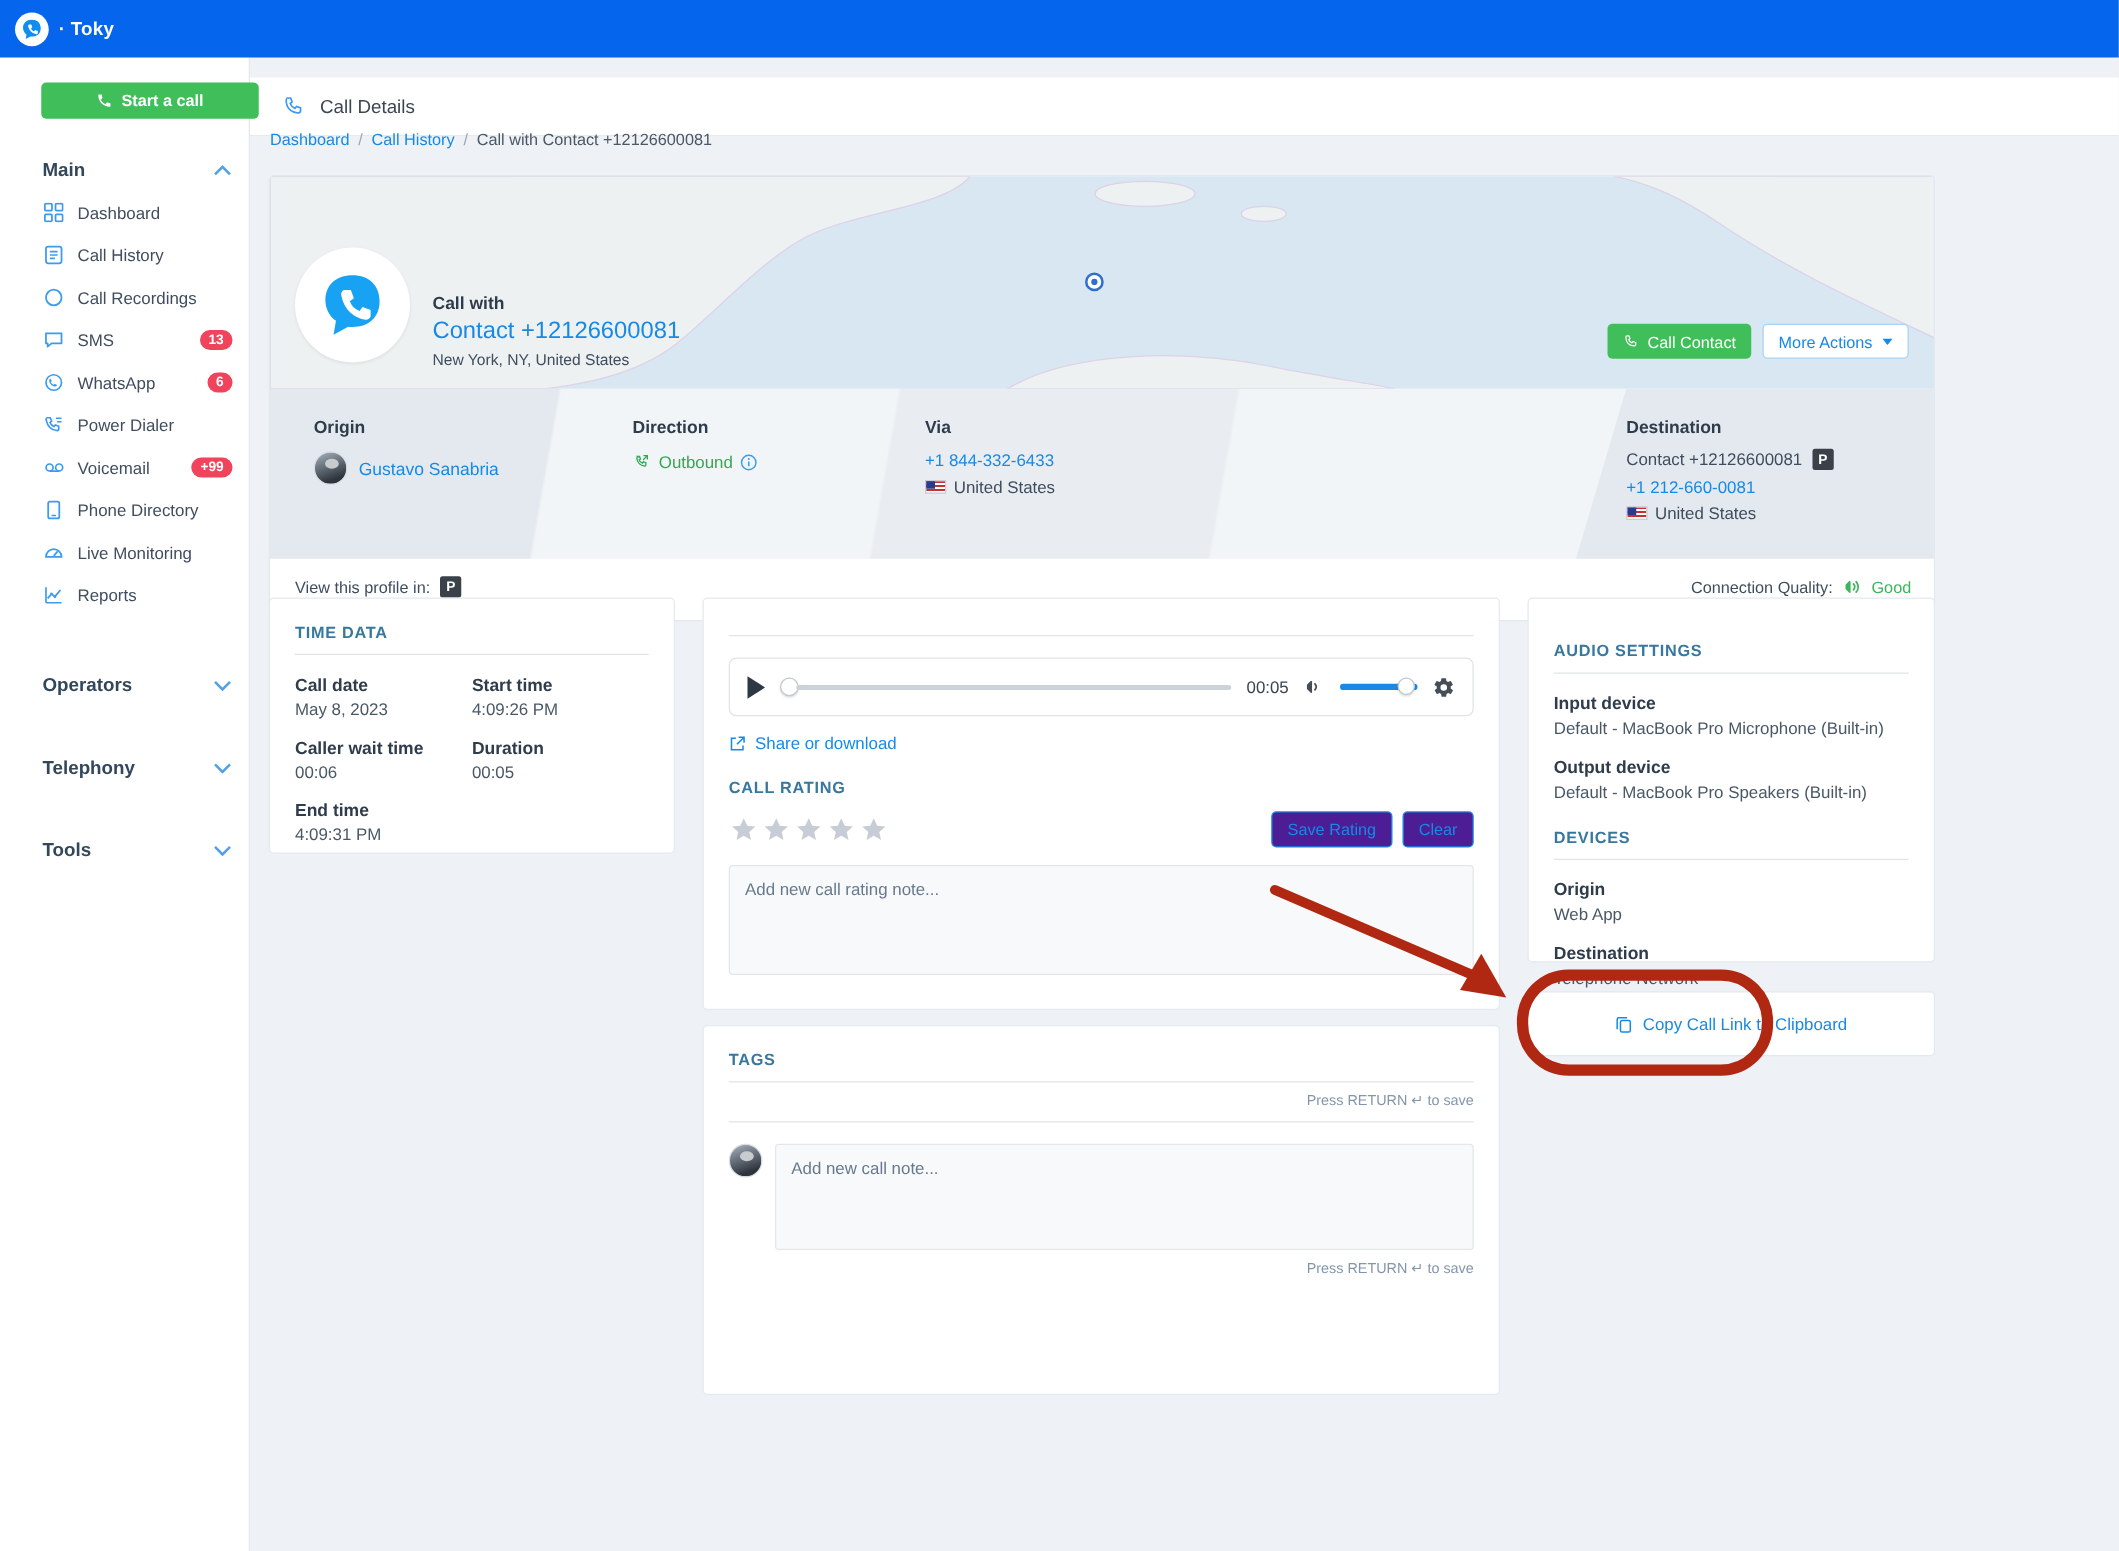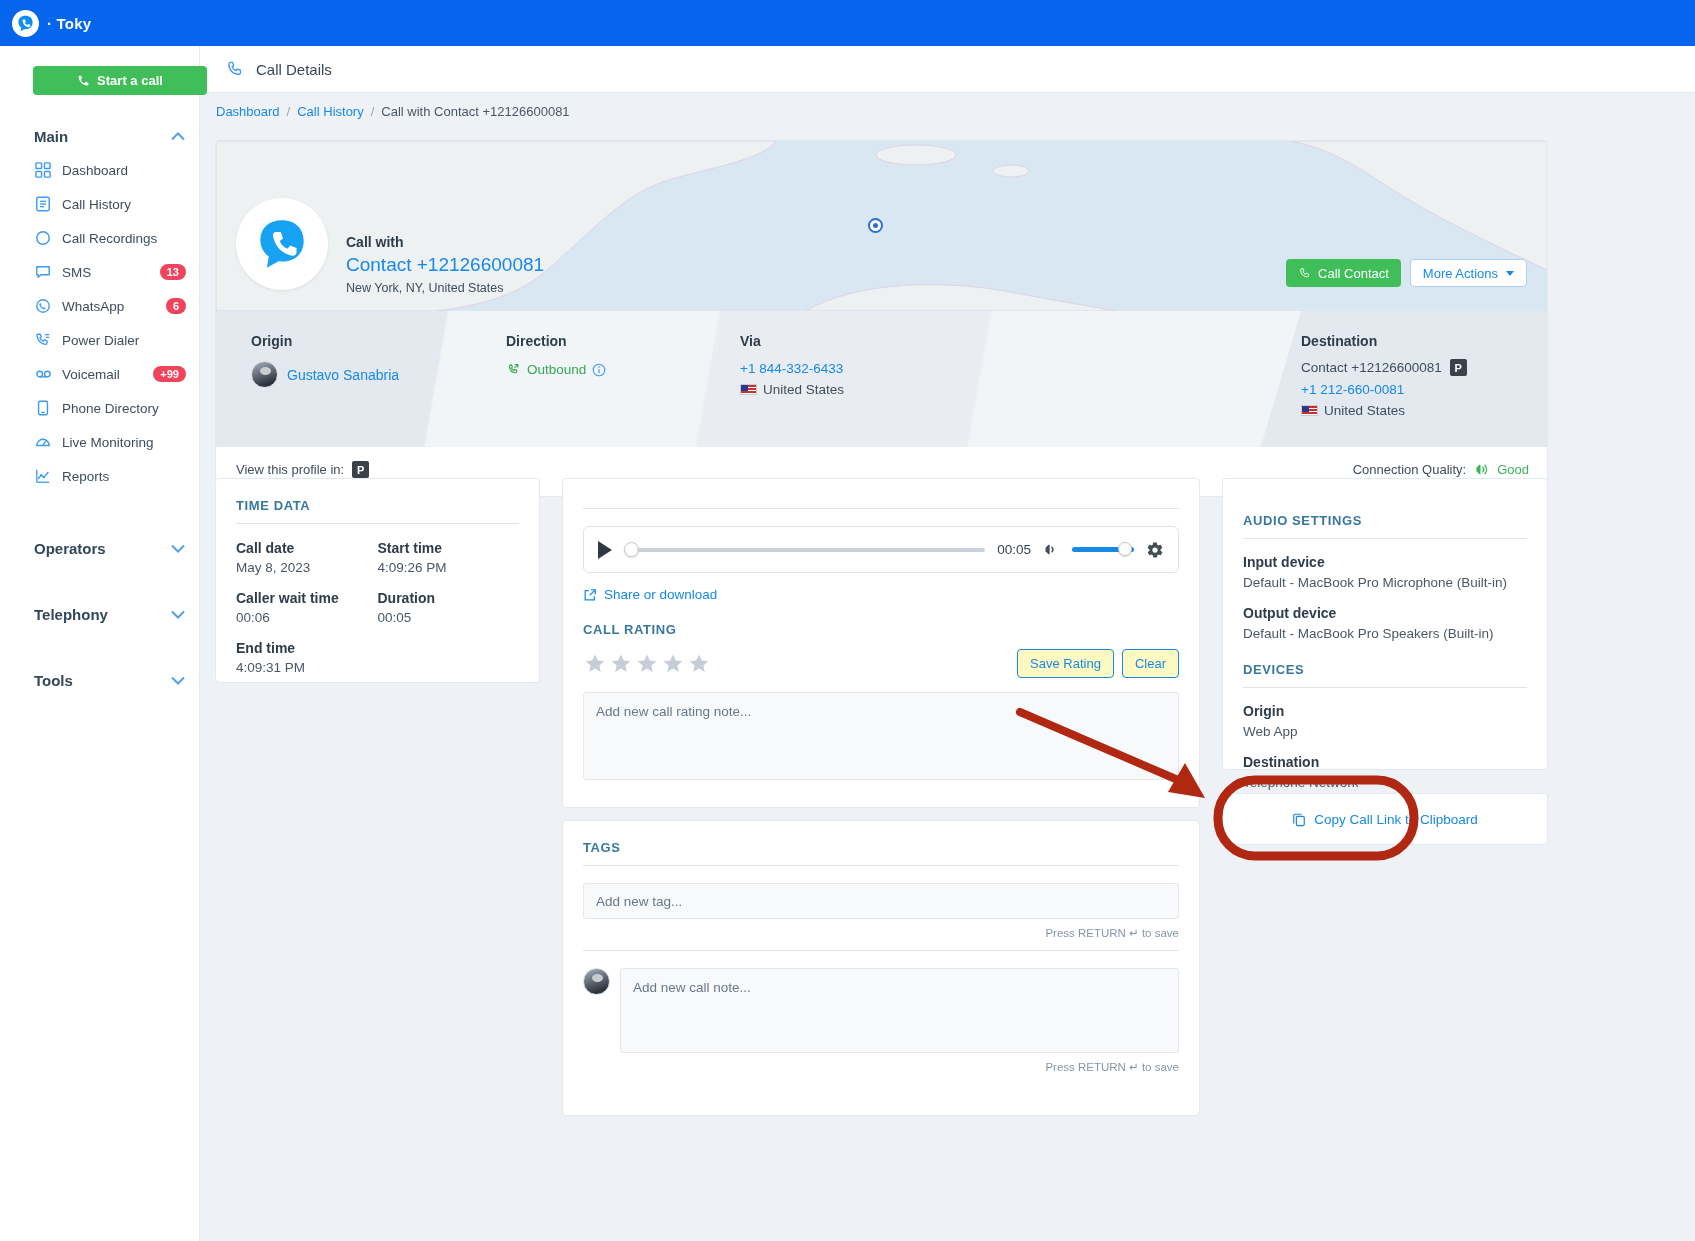--- a/index.html
+++ b/index.html
@@ -16,21 +16,21 @@
   .side-group { display:flex; align-items:center; justify-content:space-between; padding:0 14px; height:22px; cursor:pointer; }
   .side-group .glabel { font-weight:bold; font-size:15px; color:#33475b; }
   #group-main { margin-top:30px; }
   .nav-item { height:34px; display:flex; align-items:center; padding:0 14px; gap:10px; font-size:13.5px; color:#3f4d5e; cursor:pointer; position:relative; }
   .nav-ico { width:18px; height:18px; flex:0 0 18px; display:flex; align-items:center; justify-content:center; }
   .badge { position:absolute; right:13px; background:#f0435c; color:#fff; font-size:11px; font-weight:bold; border-radius:9px; padding:2px 7px; min-width:20px; text-align:center; }
   .collapse-group { margin-top:44px; }
 
   
   #main { position:absolute; left:200px; top:46px; width:1495px; height:1195px; background:#eef1f5; }
-  #page-header { position:absolute; left:0; top:0; width:1495px; height:47px; background:#fff; border-bottom:1px solid #e6eaef; display:flex; align-items:center; padding-left:25px; gap:12px; }
+  #page-header { position:absolute; left:0; top:16px; width:1495px; height:47px; background:#fff; border-bottom:1px solid #e6eaef; display:flex; align-items:center; padding-left:25px; gap:12px; }
   #page-title { font-size:15px; color:#3a4654; }
   #breadcrumb { position:absolute; left:0; top:47px; width:1495px; height:37px; display:flex; align-items:center; padding-left:16px; font-size:13px; gap:7px; }
   .bc-link { color:#1789e6; cursor:pointer; text-decoration:none; }
   .bc-sep { color:#9aa7b5; }
   .bc-current { color:#4b5866; }
 
   
   #banner { position:absolute; left:15px; top:94px; width:1333px; height:357px; background:#fff; border:1px solid #e4e9f0; border-radius:4px; overflow:hidden; }
   #map { position:absolute; left:0; top:0; width:1333px; height:170px; background:#d8e7f1; }
   #map svg { display:block; }
@@ -92,21 +92,21 @@
   #seek-track { flex:1; height:4px; background:#ccd2d9; border-radius:2px; margin-left:-2px; }
   #rec-time { font-size:13.5px; color:#3a4452; }
   #vol-track { width:62px; height:5px; background:#1789e6; border-radius:3px; position:relative; cursor:pointer; }
   #vol-knob { position:absolute; right:2px; top:-5px; width:14px; height:14px; border-radius:50%; background:#fff; border:1px solid #c3c9d1; box-shadow:0 1px 2px rgba(0,0,0,.15); }
   #share-link { display:flex; align-items:center; gap:7px; color:#1789e6; font-size:13.5px; margin-top:14px; cursor:pointer; width:fit-content; }
   #rating-head { margin-top:20px; }
   #rating-row { display:flex; align-items:center; margin-top:12px; }
   #stars { display:flex; gap:2px; }
   .star { cursor:pointer; }
   #rating-btns { margin-left:auto; display:flex; gap:8px; }
-  .blue-btn { background:#fef9c3; border:1px solid #1789e6; color:#1789e6; border-radius:4px; font-size:13px; padding:6px 12px; cursor:pointer; font-family:inherit; }
+  .blue-btn { background:#4c1d95; border:1px solid #1789e6; color:#1789e6; border-radius:4px; font-size:13px; padding:6px 12px; cursor:pointer; font-family:inherit; }
   .note-box { width:100%; background:#f7f9fa; border:1px solid #e3e7ec; border-radius:3px; resize:none; font-family:inherit; font-size:13.5px; color:#4a5866; padding:11px 12px; outline:none; }
   .note-box::placeholder { color:#67798d; }
   #rating-note { height:88px; margin-top:14px; }
 
   #tags-card { left:362px; top:774px; width:638px; height:296px; padding:19px 20px; }
   #tag-input { width:100%; height:36px; background:#f7f9fa; border:1px solid #e3e7ec; border-radius:3px; font-family:inherit; font-size:13.5px; color:#4a5866; padding:0 12px; margin-top:17px; outline:none; }
   #tag-input::placeholder { color:#67798d; }
   .hint { text-align:right; font-size:11.5px; color:#8496ab; margin-top:7px; }
   #notes-head { margin-top:13px; }
   #notes-row { display:flex; gap:10px; margin-top:17px; }
@@ -499,21 +499,20 @@
           <rect x="5" y="5" width="9" height="10.5" rx="1.5" fill="none" stroke="#1789e6" stroke-width="1.4"></rect>
           <path d="M11 2.5 H3.5 A1.5 1.5 0 0 0 2 4 V13" fill="none" stroke="#1789e6" stroke-width="1.4"></path>
         </svg>
       <span>Copy Call Link to Clipboard</span>
     </div>
   </div>
 
   <div class="card" id="tags-card">
     <div class="card-head">TAGS</div>
     <div class="card-divider"></div>
-    <input id="tag-input" type="text" placeholder="Add new tag..." style="">
     <div class="hint">Press RETURN ↵ to save</div>
     <div class="card-divider"></div>
     <div id="notes-row">
       <div class="avatar-photo"></div>
       <textarea class="note-box" id="note-textarea" placeholder="Add new call note..." style=""></textarea>
     </div>
     <div class="hint">Press RETURN ↵ to save</div>
   </div>
 
   <svg id="annotation" viewBox="0 0 440 190">

